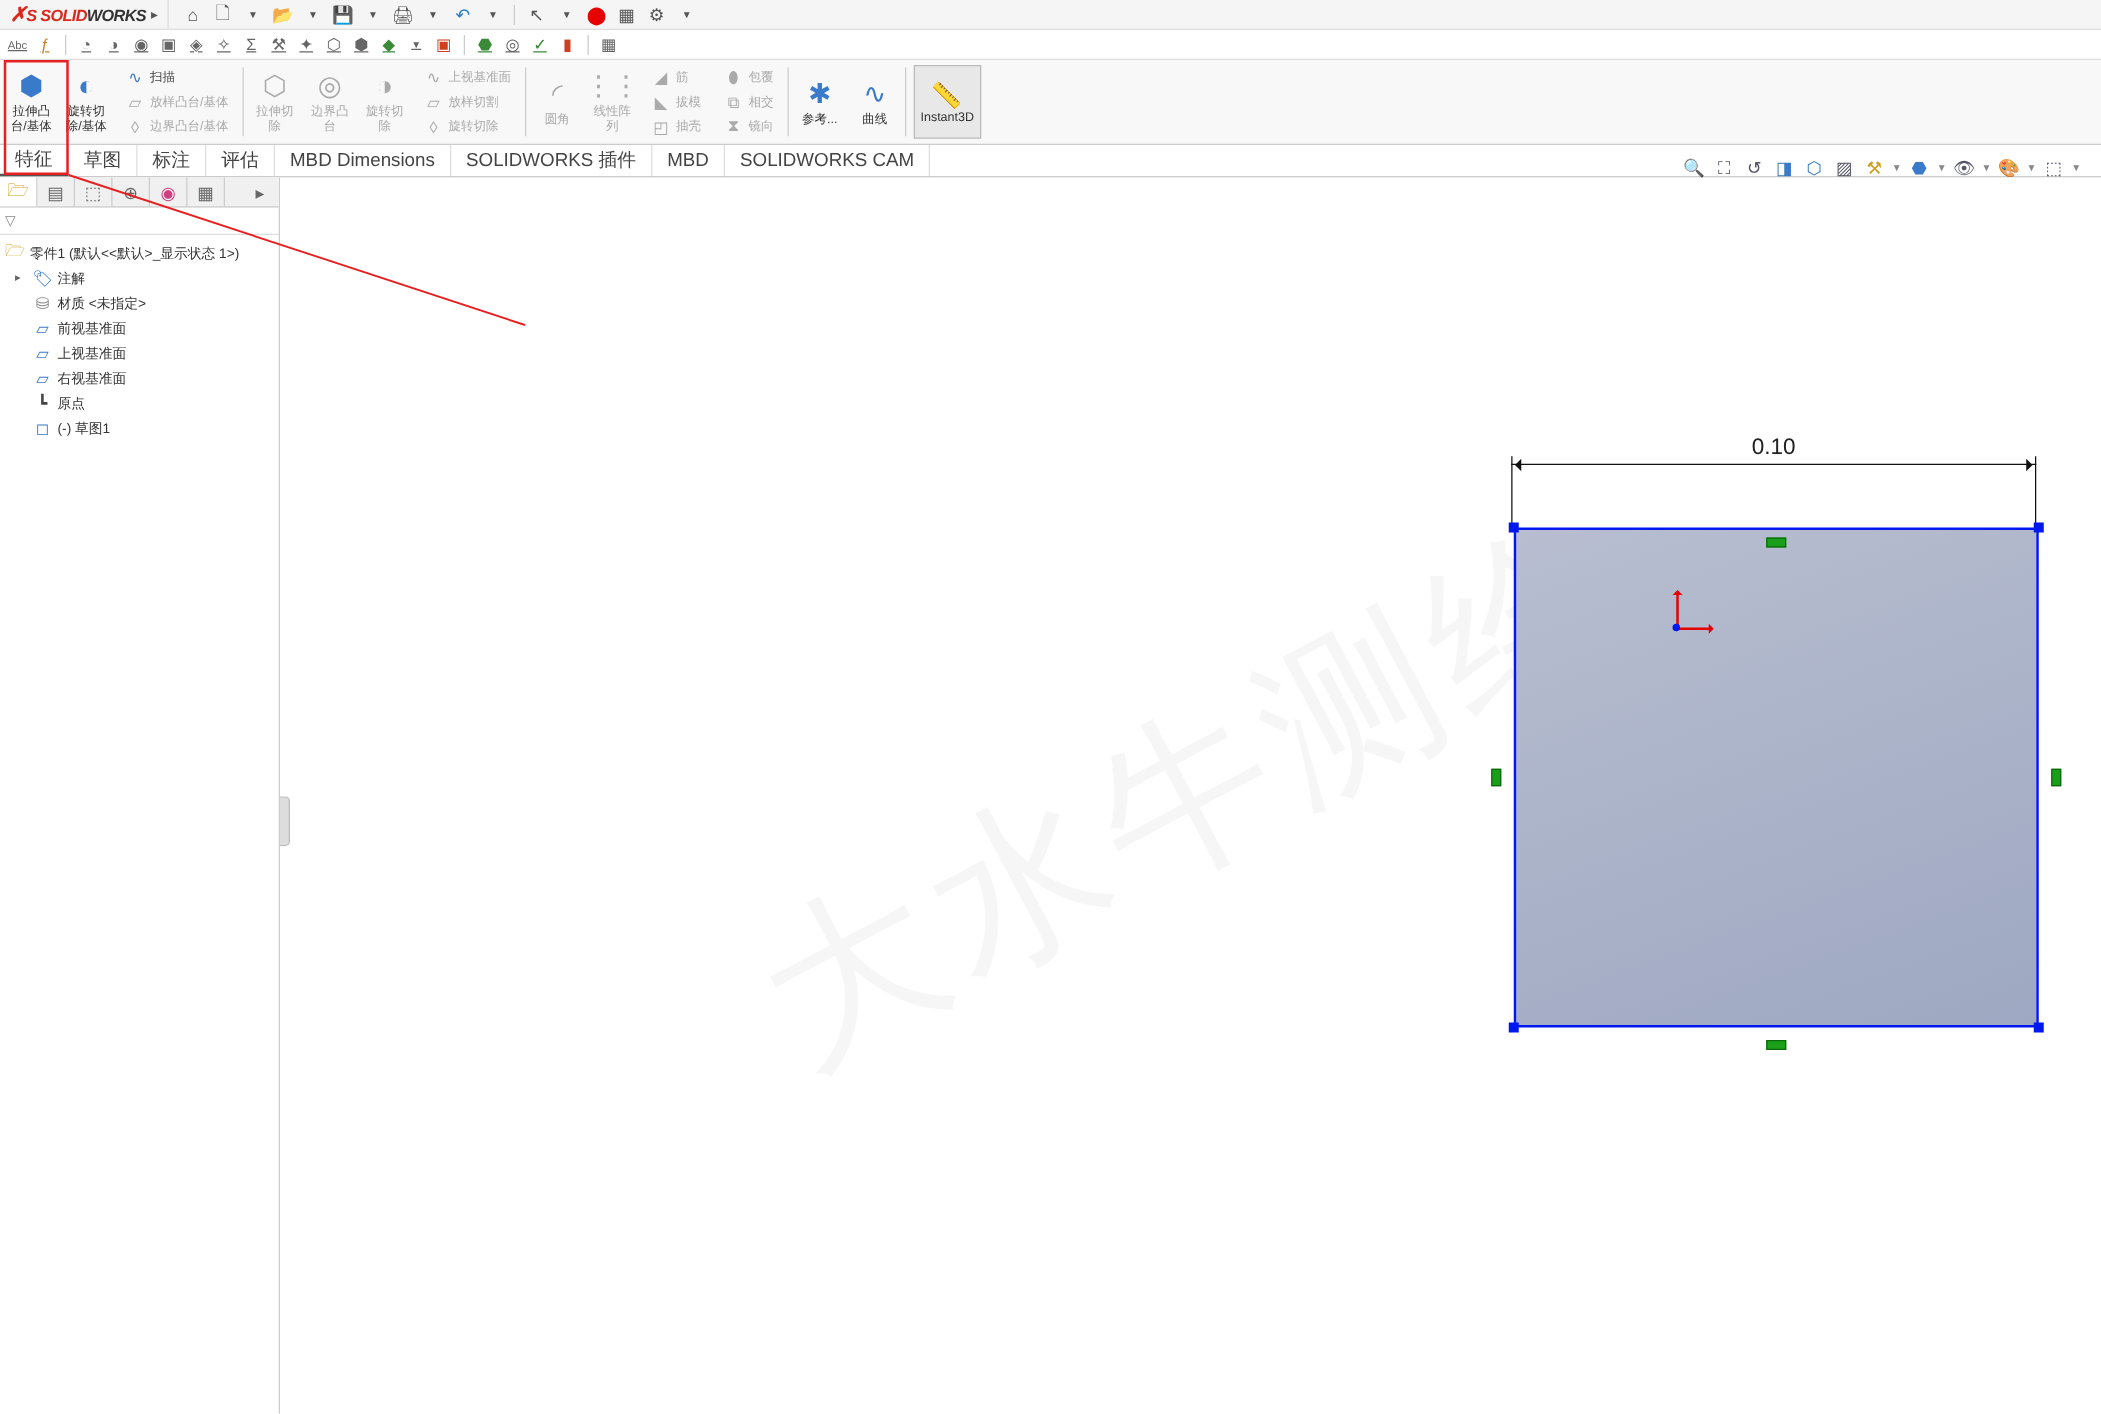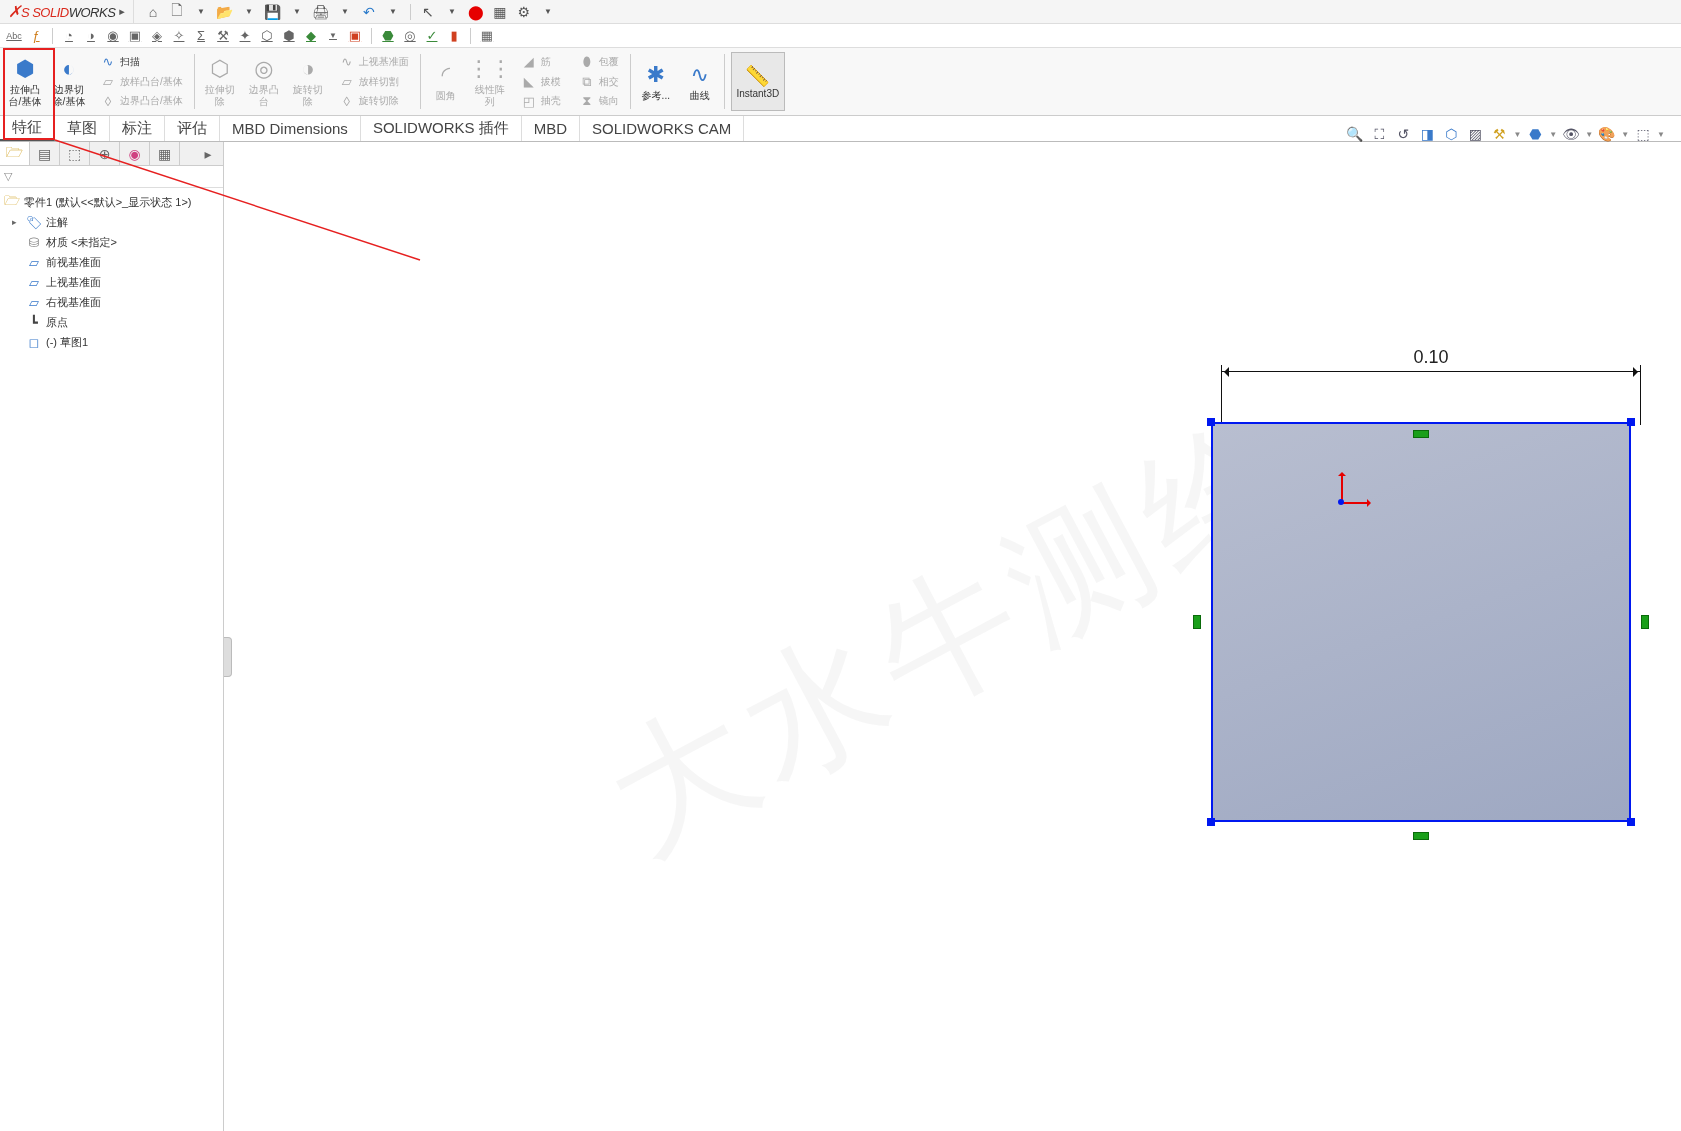--- a/index.html
+++ b/index.html
@@ -1,21 +1,21 @@
 <!DOCTYPE html>
 <html><head>
   <meta charset="utf-8">
   <style>
     * { margin: 0; padding: 0; box-sizing: border-box; font-family: "Microsoft YaHei", Arial, sans-serif; }
     body { background: #fff; font-size: 11px; color: #333; user-select: none; overflow: hidden; }
     
     
     .titlebar { height: 24px; display: flex; align-items: center; background: #f5f5f5; border-bottom: 1px solid #ddd; }
     .logo-area { display: flex; align-items: center; padding: 0 8px; height: 100%; border-right: 1px solid #ddd; }
-    .logo-text { color: #da291c; font-weight: normal; font-size: 13px; font-style: italic; letter-spacing: -0.5px; }
+    .logo-text { color: #da291c; font-weight: bold; font-size: 13px; font-style: italic; letter-spacing: -0.5px; }
     .logo-text .solid { color: #da291c; }
     .logo-text .works { color: #333; }
     .title-quickbar { display: flex; align-items: center; gap: 6px; padding-left: 10px; }
     .title-quickbar .qb-btn { width: 18px; height: 18px; display: flex; align-items: center; justify-content: center; cursor: pointer; color: #555; font-size: 14px; }
     .title-quickbar .sep { width: 1px; height: 16px; background: #ccc; margin: 0 2px; }
     .doc-title { flex: 1; text-align: center; font-size: 12px; color: #333; }
     
     
     .mini-toolbar { height: 24px; background: #fff; border-bottom: 1px solid #ddd; display: flex; align-items: center; padding-left: 4px; gap: 2px; }
     .mini-toolbar .mt-btn { width: 20px; height: 20px; display: flex; align-items: center; justify-content: center; cursor: pointer; color: #666; font-size: 13px; border-radius: 2px; text-decoration: underline; }
@@ -69,21 +69,21 @@
     
     
     .sketch-square { position: absolute; right: 50px; top: 280px; width: 420px; height: 400px; }
     .sq-fill { position: absolute; inset: 0; background: linear-gradient(160deg, #b8bed0 0%, #9ea8c2 100%); border: 2px solid #0018f0; }
     .sq-corner { position: absolute; width: 8px; height: 8px; background: #0018f0; }
     .sq-corner.tl { left: -4px; top: -4px; }
     .sq-corner.tr { right: -4px; top: -4px; }
     .sq-corner.bl { left: -4px; bottom: -4px; }
     .sq-corner.br { right: -4px; bottom: -4px; }
     .constraint-mark { position: absolute; width: 14px; height: 12px; background: #1a9f1a; border: 1px solid #0a6a0a; }
-    .dim-line { position: absolute; right: 40px; top: 205px; width: 420px; height: 60px; }
+    .dim-line { position: absolute; right: 52px; top: 205px; width: 420px; height: 60px; }
     .dim-val { position: absolute; left: 50%; top: 0; transform: translateX(-50%); font-size: 18px; font-weight: 500; color: #222; }
     .dim-hr { position: absolute; left: 0; right: 0; top: 24px; border-top: 1px solid #111; }
     .dim-ext { position: absolute; top: 18px; width: 1px; height: 60px; background: #111; }
     
     
     .origin-marker { position: absolute; right: 340px; top: 360px; }
     .origin-marker .arr { position: absolute; }
     .arr-y { width: 2px; height: 28px; background: #e60000; left: 0; top: -28px; }
     .arr-y::before { content: ''; position: absolute; left: -3px; top: -6px; border: 4px solid transparent; border-bottom-color: #e60000; }
     .arr-x { height: 2px; width: 28px; background: #e60000; left: 0; top: 0; }
@@ -153,21 +153,21 @@
 </div>
 
 <div class="ribbon">
   <div class="ribbon-group bordered">
     <div class="rbtn-large">
       <span class="ico" style="color:#3a7aca;">⬢</span>
       <span>拉伸凸台/基体</span>
     </div>
     <div class="rbtn-large">
       <span class="ico" style="color:#3a7aca;">◐</span>
-      <span>边界切除/基体</span>
+      <span>旋转切除/基体</span>
     </div>
     <div class="rbtn-stack">
       <div class="rbtn-small" style="color:#444;">
           <span class="ico" style="color:#3a7aca;">∿</span>
           <span>扫描</span>
         </div>
       <div class="rbtn-small">
           <span class="ico">▱</span>
           <span>放样凸台/基体</span>
         </div>

